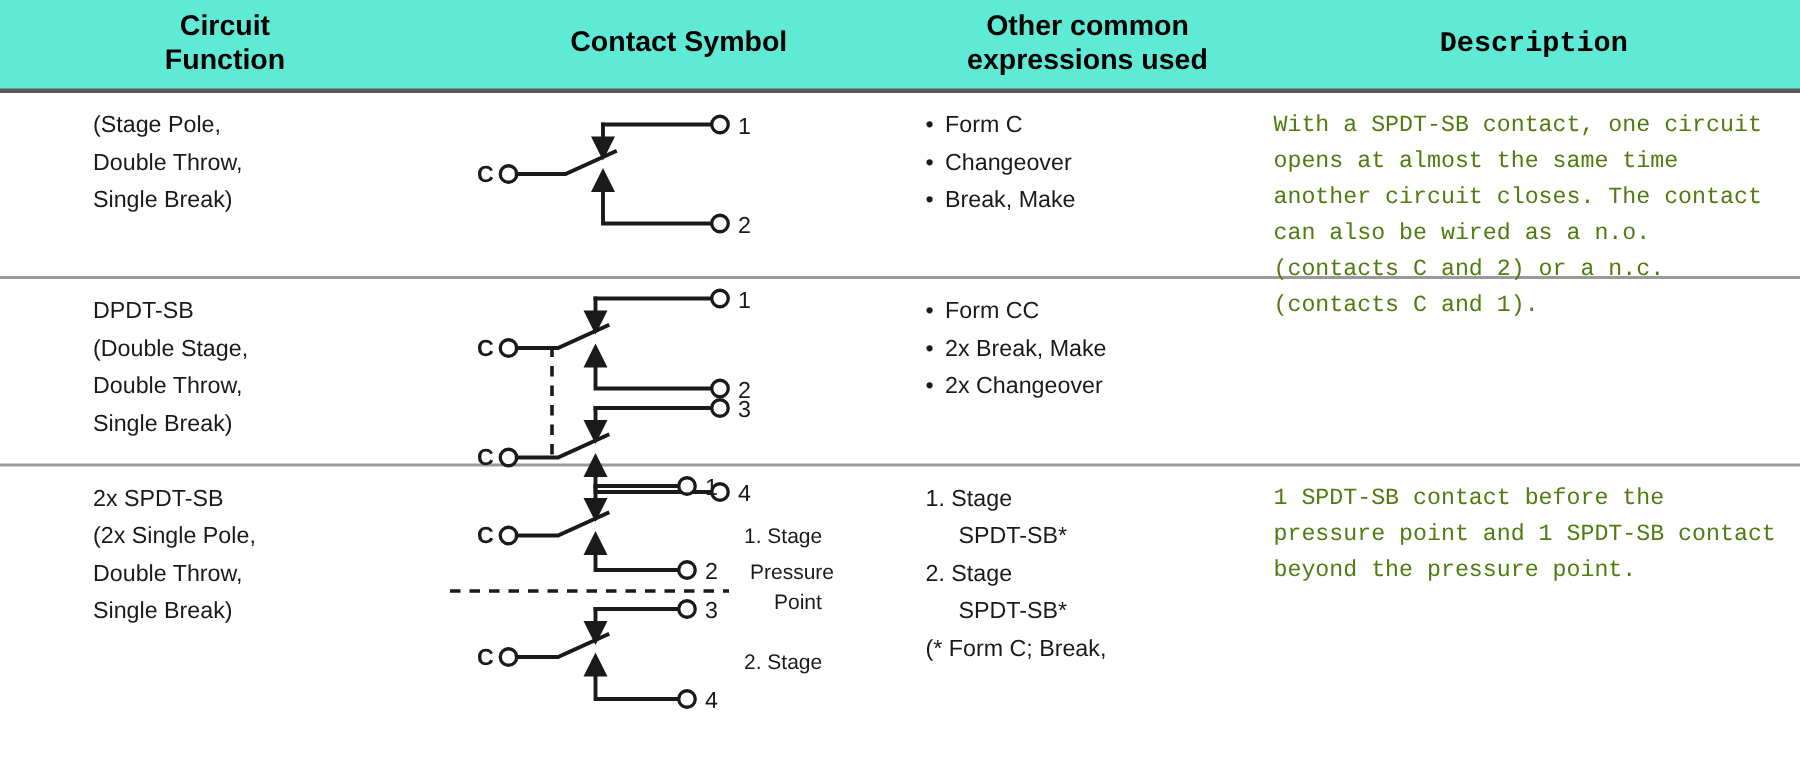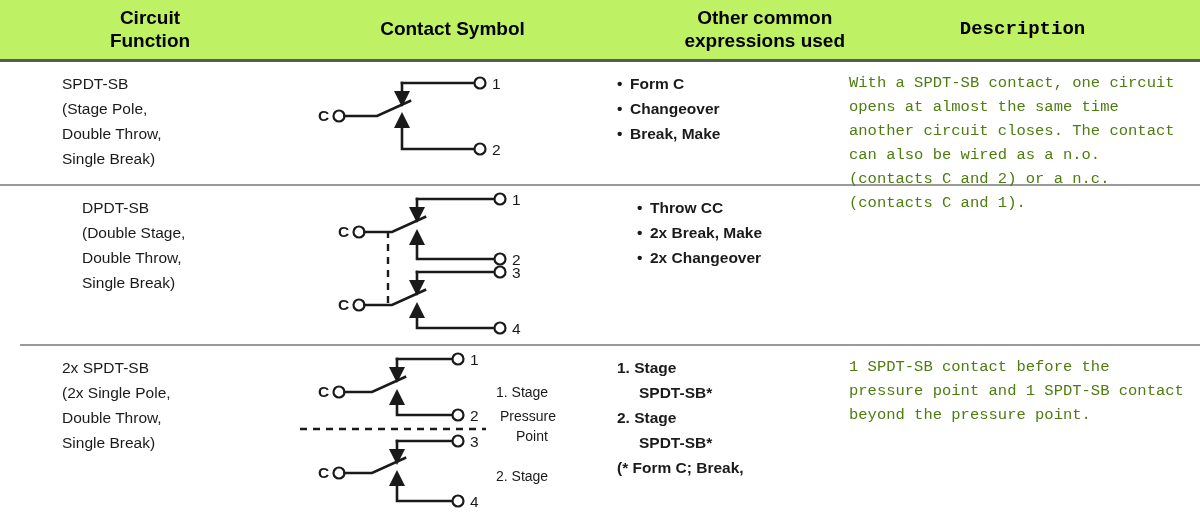--- a/index.html
+++ b/index.html
@@ -9,52 +9,52 @@
     font-family:"Liberation Sans", sans-serif;
     color:#1a1a1a;
     overflow:hidden;
   }
   .table{width:1200px;height:512px;position:relative;box-sizing:border-box;}
 
   
   .thead{
     display:flex;
     height:62px;
-    background:#bef264;
+    background:#5eead4;
     border-bottom:3px solid #5a5a5a;
     box-sizing:border-box;
   }
   .th{
     display:flex;align-items:center;justify-content:center;
     text-align:center;
     font-weight:bold;
     font-size:19px;
     line-height:1.18;
     color:#000;
     box-sizing:border-box;
   }
   .c1{width:300px;}
   .c2{width:305px;}
-  .c3{width:240px;justify-content:flex-end;}
+  .c3{width:240px;}
   .c4{width:355px;font-family:Liberation Mono, monospace;}
 
   
   .trow{
     display:flex;
     box-sizing:border-box;
     border-bottom:2px solid #9a9a9a;
   }
   .trow.last{border-bottom:none;}
   .r1{height:124px;}
-  .r2{height:160px;margin-left:20px;}
+  .r2{height:125px;}
   .r3{height:171px;}
 
   .td{box-sizing:border-box;padding-top:9px;}
   .td.c1{padding-left:62px;}
-  .td.c3{padding-left:12px;font-weight:bold;}
+  .td.c3{padding-left:12px;}
   .td.c4{padding-left:4px;padding-right:8px;}
 
   .fn-line{font-size:15.5px;line-height:25px;color:#1a1a1a;white-space:nowrap;}
 
   .bullets{margin:0;padding:0;list-style:none;}
   .bullets li{
     font-size:15.5px;line-height:25px;color:#1a1a1a;
     padding-left:13px;position:relative;white-space:nowrap;
   }
   .bullets li:before{
@@ -91,21 +91,20 @@
       <span>Other common<br>expressions used</span>
     </div>
     <div class="th c4">
       <span>Description</span>
     </div>
   </div>
 
   <div class="trow r1">
 
     <div class="td c1">
-      <div class="fn-line">SPDT-SB</div>
       <div class="fn-line">(Stage Pole,</div>
       <div class="fn-line">Double Throw,</div>
       <div class="fn-line">Single Break)</div>
     </div>
 
     <div class="td c2 sym-wrap">
       <svg width="300" height="110" viewBox="0 0 300 110">
 
         <text class="lbl-c" x="18" y="50">C</text>
         <circle class="term" cx="39" cy="45" r="5.5"></circle>
@@ -177,21 +176,21 @@
         <path class="wire" d="M 97 123 L 97 133 L 174 133"></path>
         <circle class="term" cx="180" cy="133" r="5.5"></circle>
         <text class="lbl" x="192" y="139">4</text>
 
         <path class="dash" d="M 68 36 L 68 110"></path>
       </svg>
     </div>
 
     <div class="td c3">
       <ul class="bullets">
-        <li>Throw CC</li>
+        <li>Form CC</li>
         <li>2x Break, Make</li>
         <li>2x Changeover</li>
       </ul>
     </div>
 
   </div>
 
   <div class="trow r3 last">
 
     <div class="td c1">

